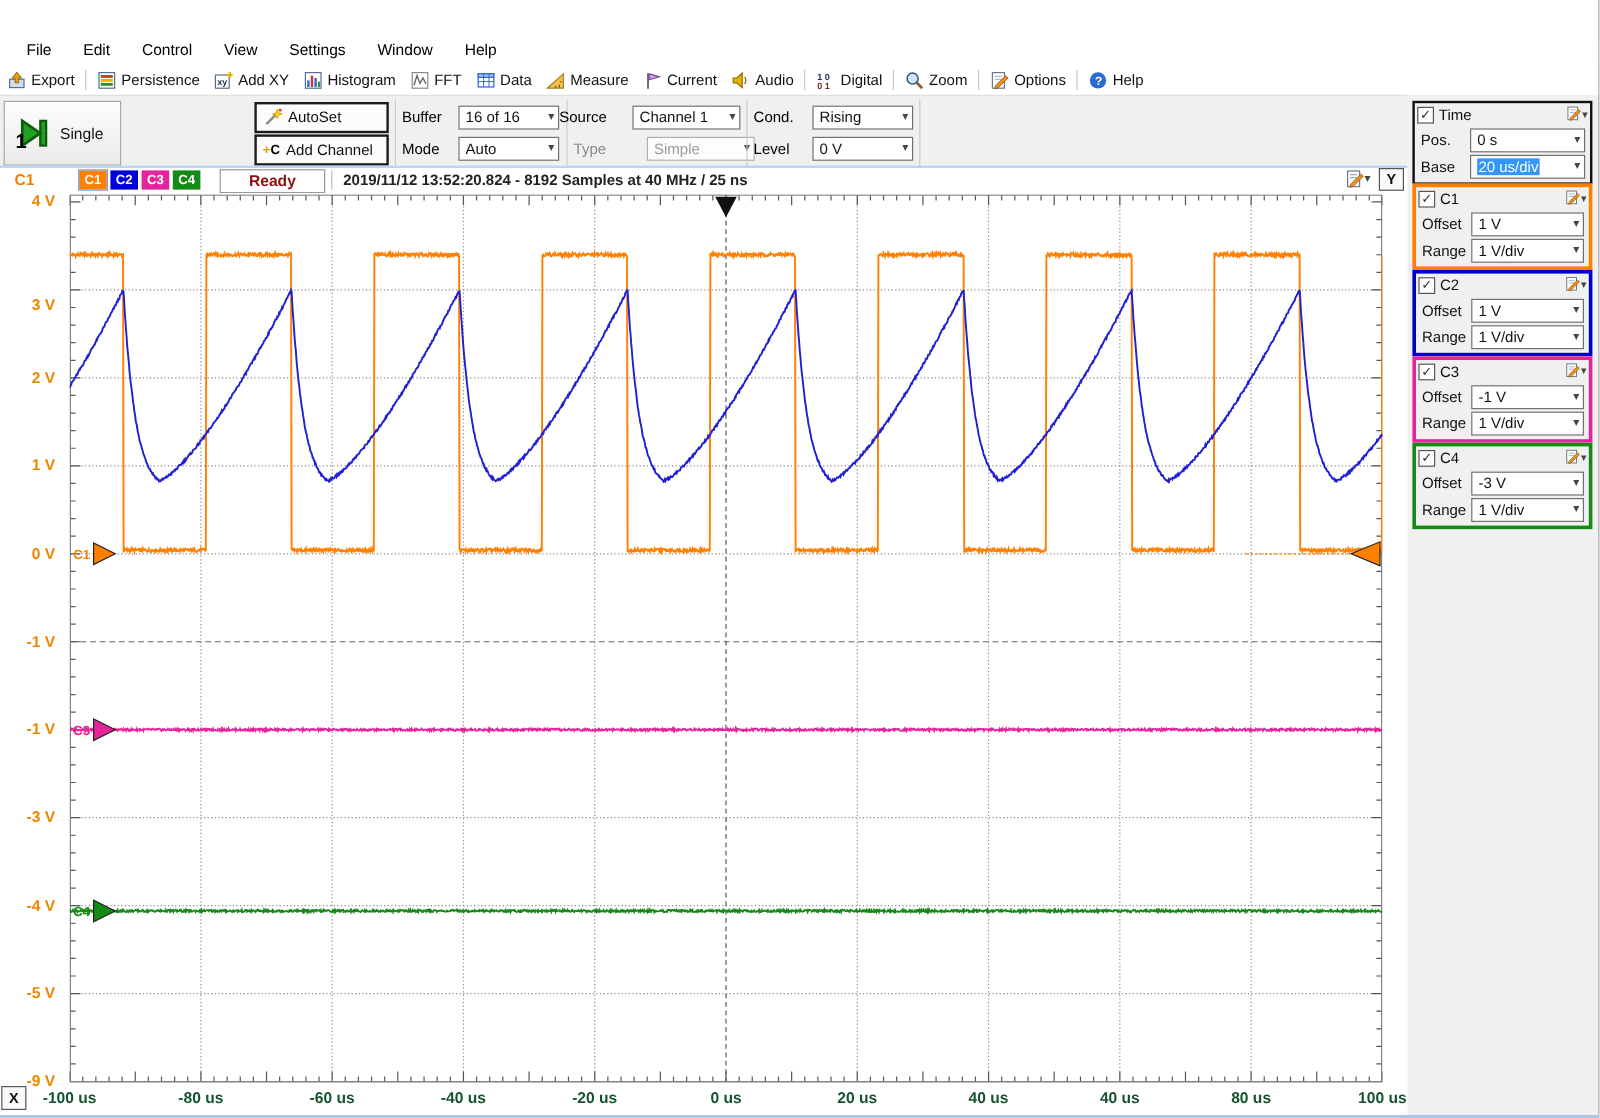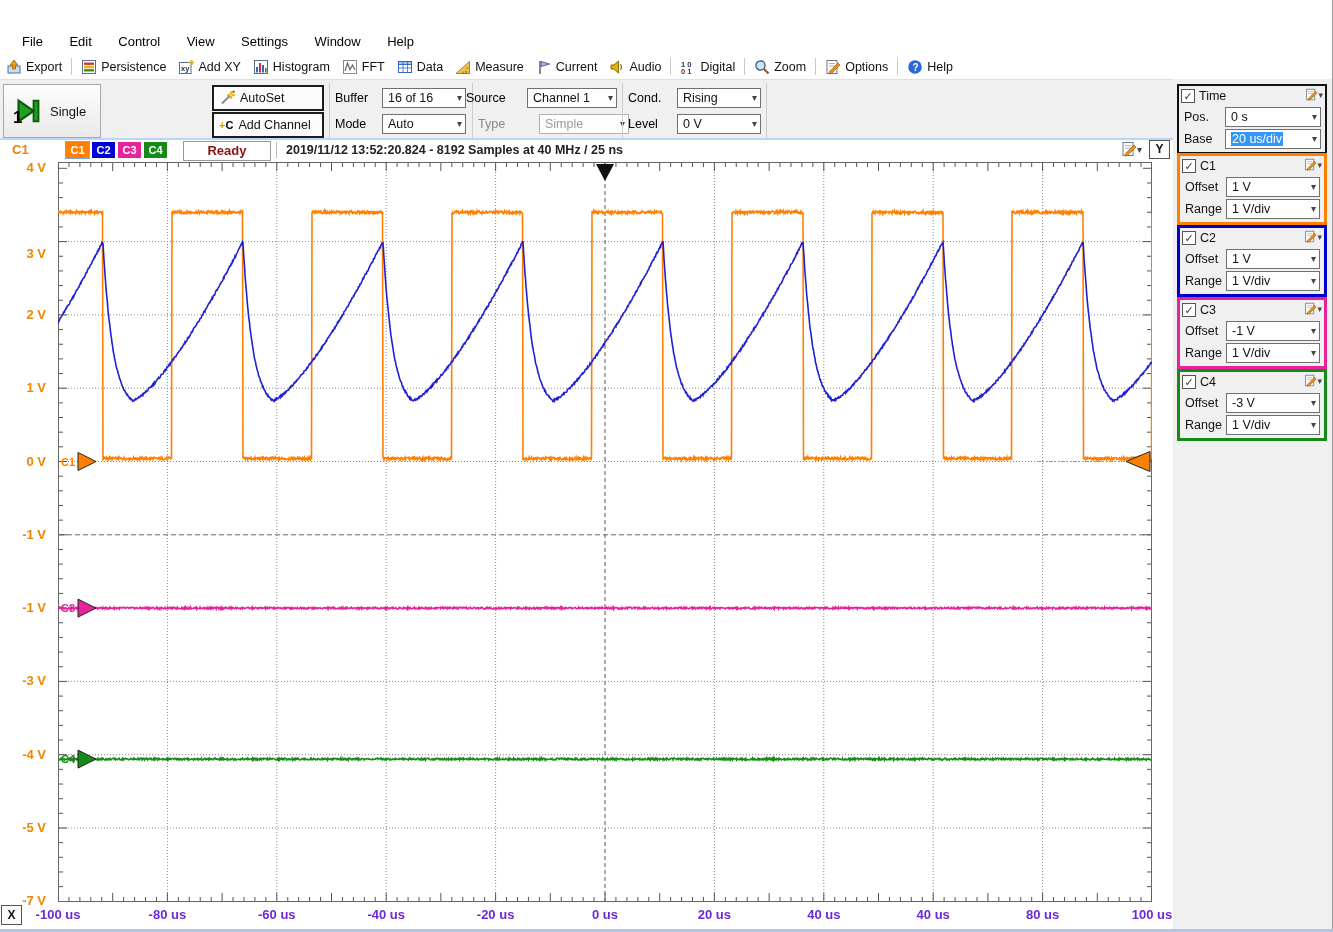--- a/index.html
+++ b/index.html
@@ -50,21 +50,21 @@
   #acq-info{position:absolute;left:286px;top:3px;font-size:12.5px;font-weight:bold;color:#222;}
   #plot-opt{position:absolute;left:1121px;top:1px;display:flex;align-items:center;}
   .sqbtn{border:1px solid #555;background:#fafafa;text-align:center;font-weight:bold;
          font-size:12px;box-sizing:border-box;}
   #y-btn{position:absolute;left:1149px;top:140px;width:21px;height:19px;line-height:17px;}
   #x-btn{position:absolute;left:1px;top:905px;width:21px;height:20px;line-height:18px;}
   
   #plot-wrap{position:absolute;left:0;top:161px;width:1173px;height:771px;background:#fff;}
   #scope-svg{position:absolute;left:58px;top:1px;}
   .ytick{position:absolute;width:42px;text-align:right;font-size:13px;font-weight:bold;color:#ef8600;}
-  .xtick{position:absolute;width:64px;text-align:center;font-size:13px;font-weight:bold;color:#6d28d9;top:746px;}
+  .xtick{position:absolute;width:64px;text-align:center;font-size:13px;font-weight:bold;color:#14532d;top:746px;}
   
   #sidebar{position:absolute;left:1173px;top:79px;width:160px;height:853px;background:#f0f0f0;}
   .panel{position:absolute;left:4px;width:150px;background:#f0f0f0;border:2px solid #111;
          box-sizing:border-box;padding:1px 2px 3px 2px;}
   .panel.ch{border-width:3px;}
   .p-head{position:relative;height:18px;display:flex;align-items:center;gap:4px;font-size:12.5px;}
   .cb{width:12px;height:12px;border:1px solid #555;background:#fff;font-size:11px;line-height:12px;
       text-align:center;color:#333;display:inline-block;}
   .p-opt{position:absolute;right:0;top:1px;display:flex;align-items:center;}
   .p-row{position:relative;height:20px;margin-top:2px;font-size:12.5px;}
@@ -660,21 +660,21 @@
         <div class="ytick" style="left: 4px; top: -0.7px;">4 V</div>
         <div class="ytick" style="left: 4px; top: 72.6px; margin-top: 12px;">3 V</div>
         <div class="ytick" style="left: 4px; top: 145.9px;">2 V</div>
         <div class="ytick" style="left: 4px; top: 219.2px;">1 V</div>
         <div class="ytick" style="left: 4px; top: 292.5px;">0 V</div>
         <div class="ytick" style="left: 4px; top: 365.8px;">-1 V</div>
         <div class="ytick" style="left: 4px; top: 439.1px;">-1 V</div>
         <div class="ytick" style="left: 4px; top: 512.4px;">-3 V</div>
         <div class="ytick" style="left: 4px; top: 585.7px;">-4 V</div>
         <div class="ytick" style="left: 4px; top: 659px;">-5 V</div>
-        <div class="ytick" style="left: 4px; top: 732.3px;">-7 V</div>
+        <div class="ytick" style="left: 4px; top: 732.3px;">-9 V</div>
       </div>
     <div id="xticks">
         <div class="xtick" style="left: 26px;">-100 us</div>
         <div class="xtick" style="left: 135.4px;">-80 us</div>
         <div class="xtick" style="left: 244.8px;">-60 us</div>
         <div class="xtick" style="left: 354.2px;">-40 us</div>
         <div class="xtick" style="left: 463.6px;">-20 us</div>
         <div class="xtick" style="left: 573px;">0 us</div>
         <div class="xtick" style="left: 682.4px;">20 us</div>
         <div class="xtick" style="left: 791.8px;">40 us</div>

